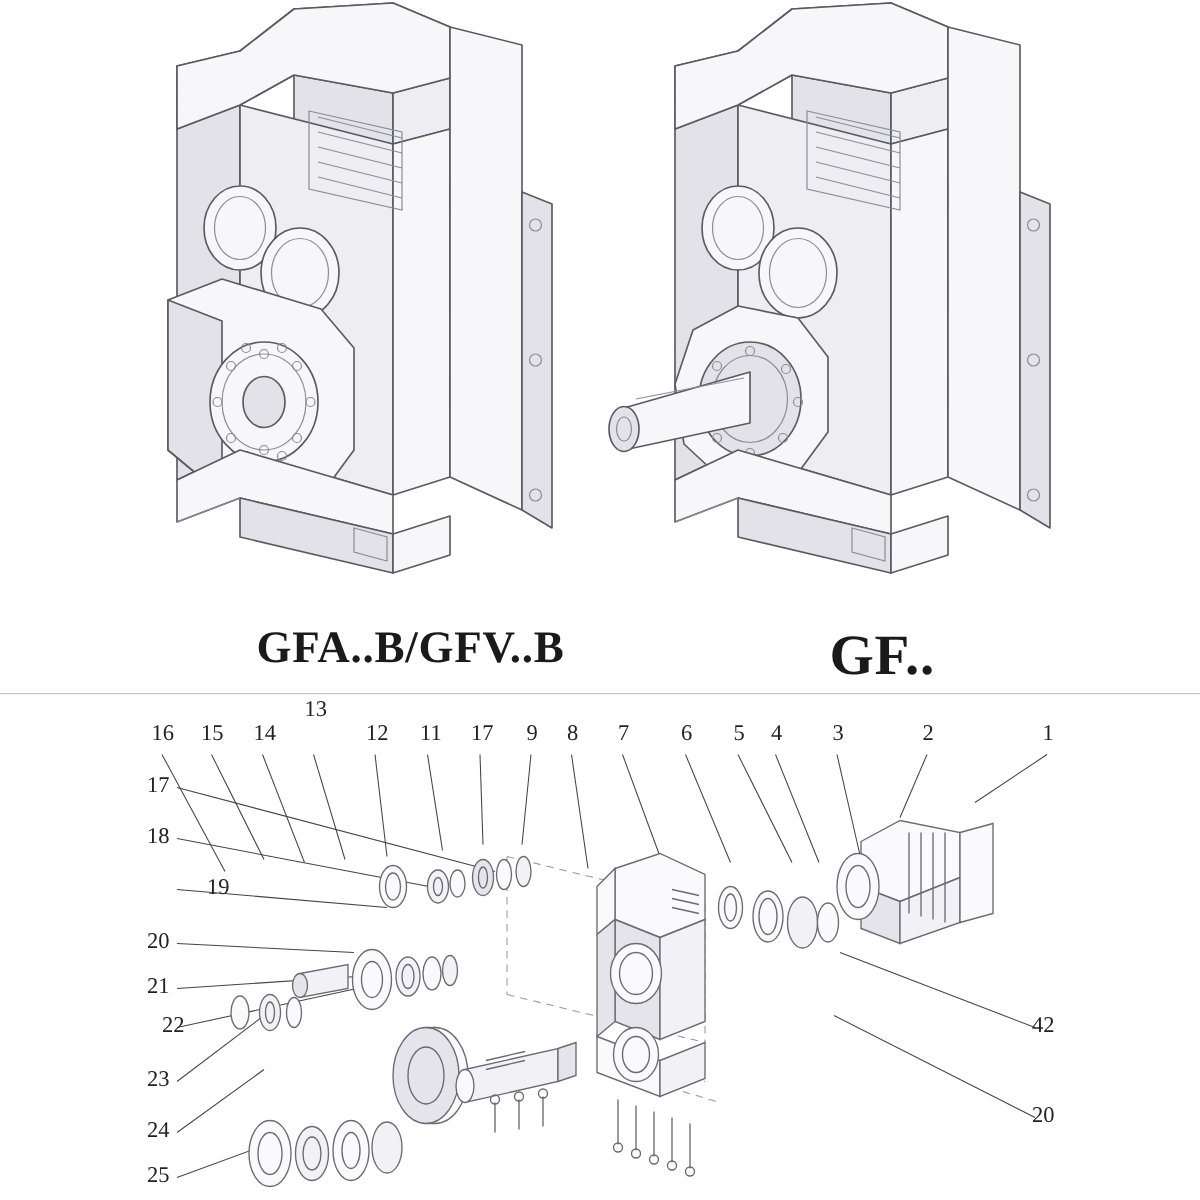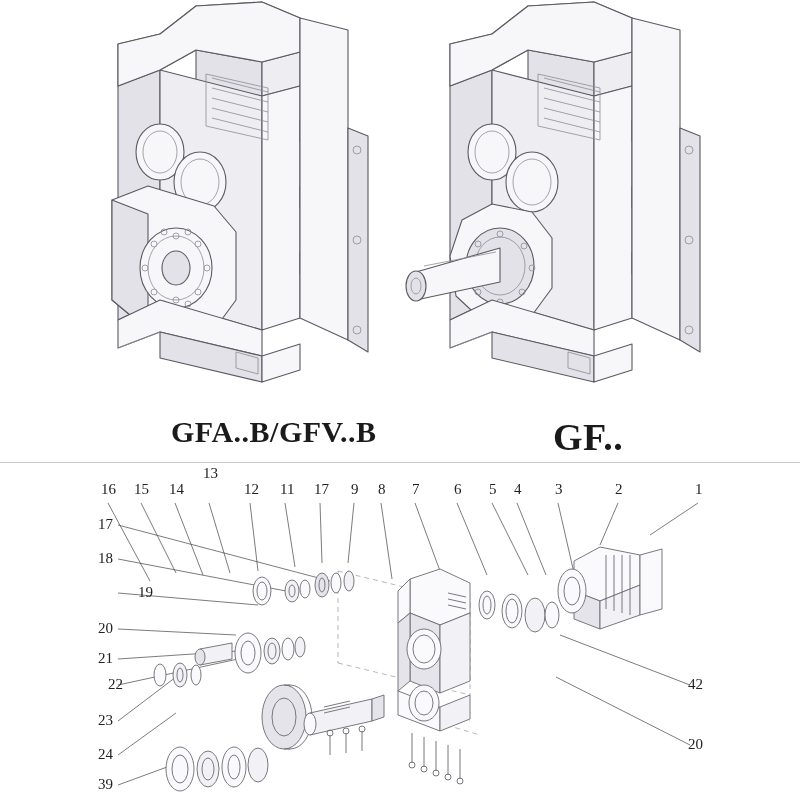--- a/index.html
+++ b/index.html
@@ -424,20 +424,20 @@
 
     
     <div class="callout-num" style="left:98px; top:53px;">17</div>
     <div class="callout-num" style="left:98px; top:87px;text-align:center;">18</div>
     <div class="callout-num" style="left:98px; top:121px;margin-left:40px;">19</div>
     <div class="callout-num" style="left:98px; top:157px;">20</div>
     <div class="callout-num" style="left:98px; top:187px;">21</div>
     <div class="callout-num" style="left:108px; top:213px;text-align:right;">22</div>
     <div class="callout-num" style="left:98px; top:249px;">23</div>
     <div class="callout-num" style="left:98px; top:283px;">24</div>
-    <div class="callout-num" style="left:98px; top:313px;">39</div>
+    <div class="callout-num" style="left:98px; top:313px;">25</div>
 
     
     <div class="callout-num" style="left:688px; top:213px;">42</div>
     <div class="callout-num" style="left:688px; top:273px;">20</div>
   </div>
 
 </div>
 
 </body></html>

